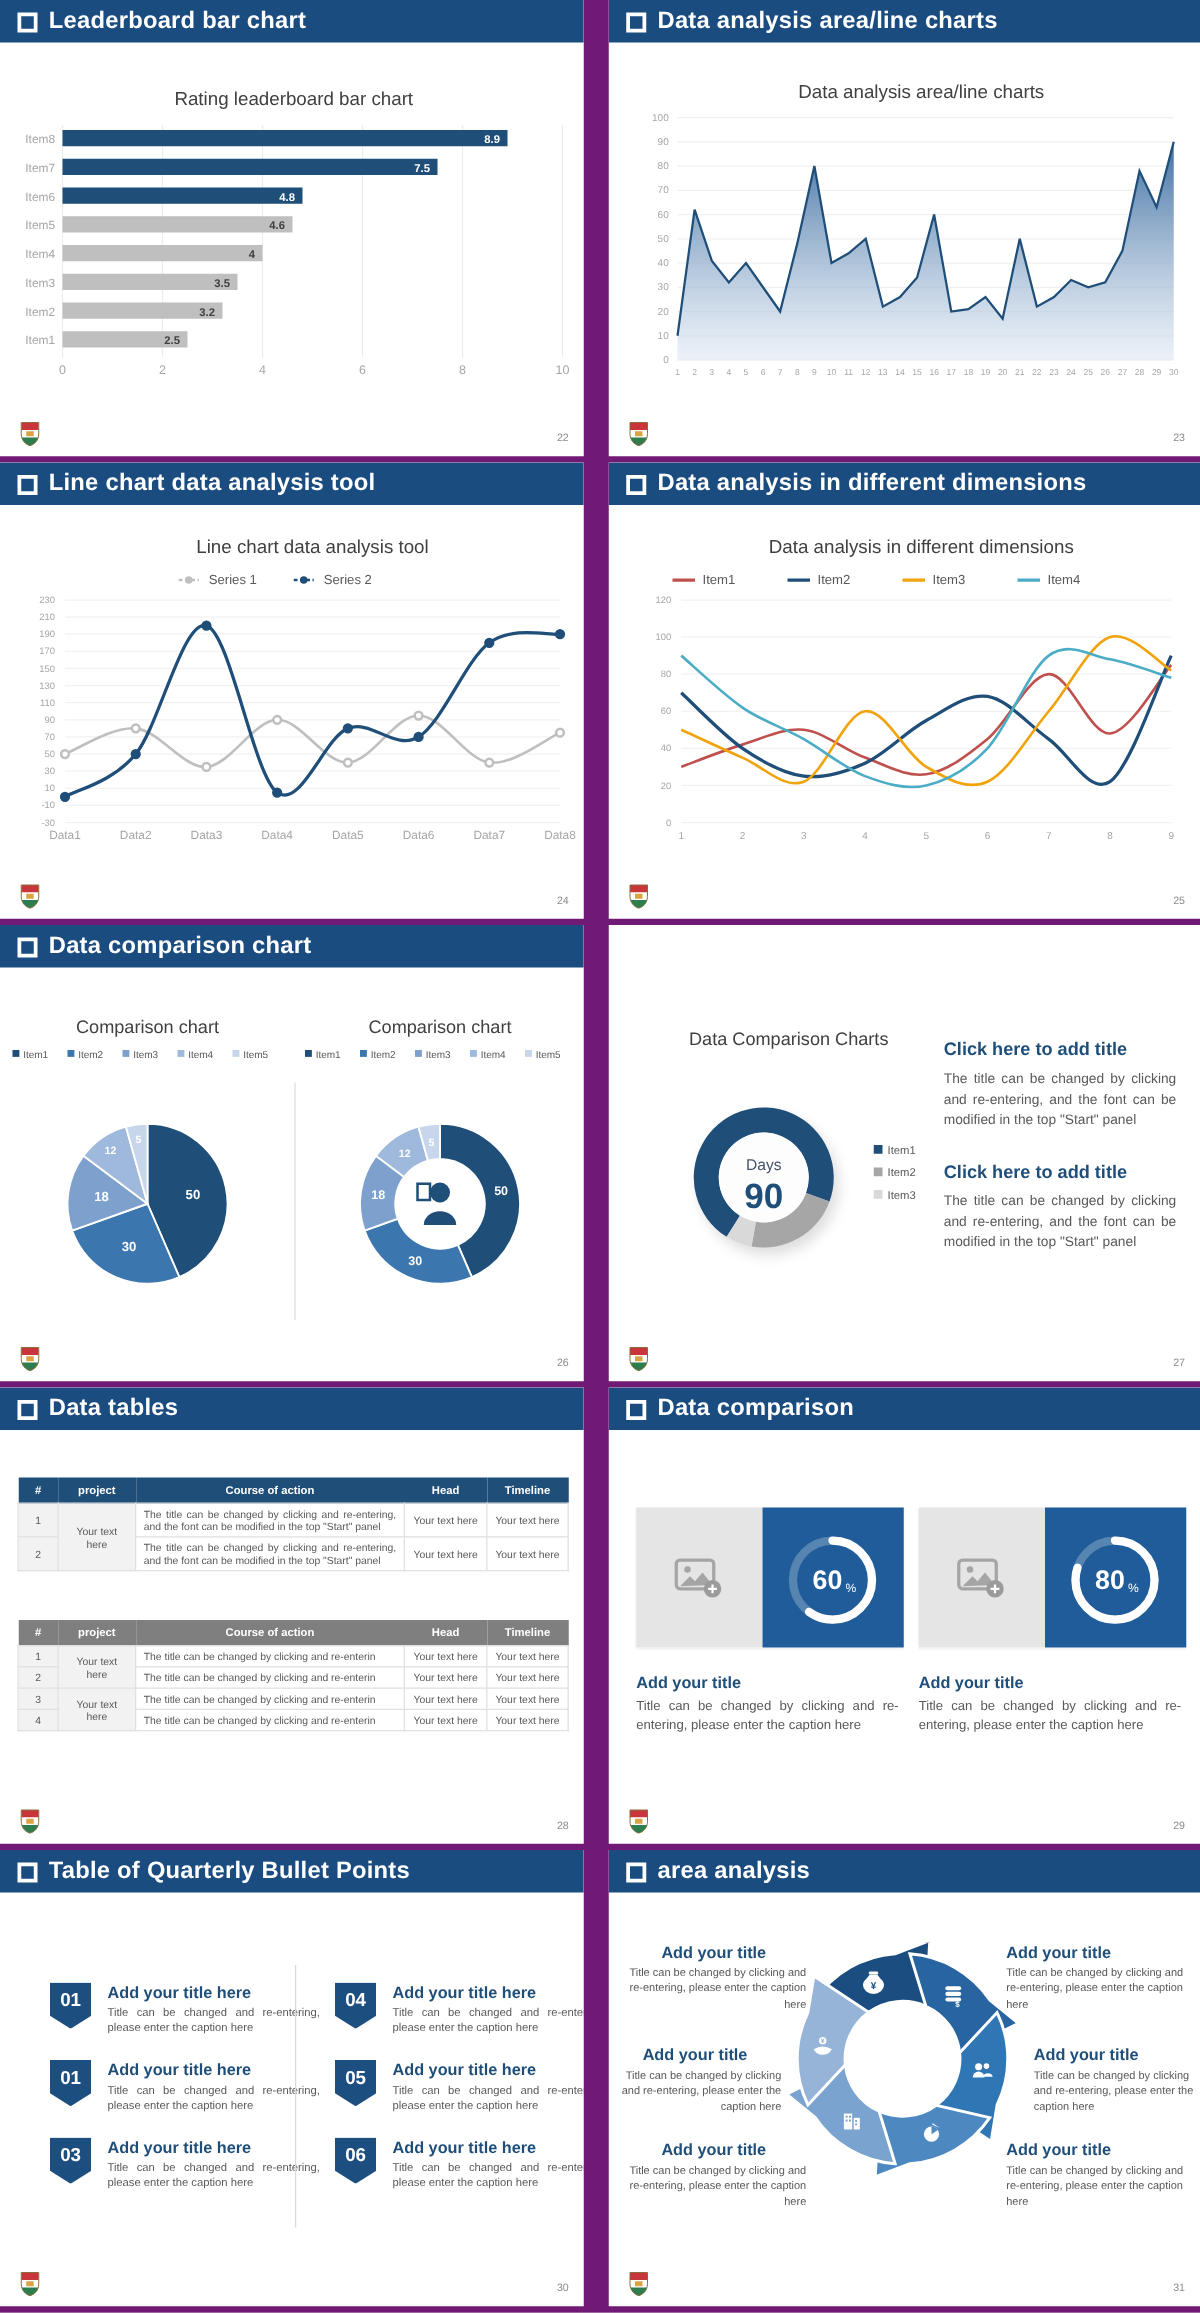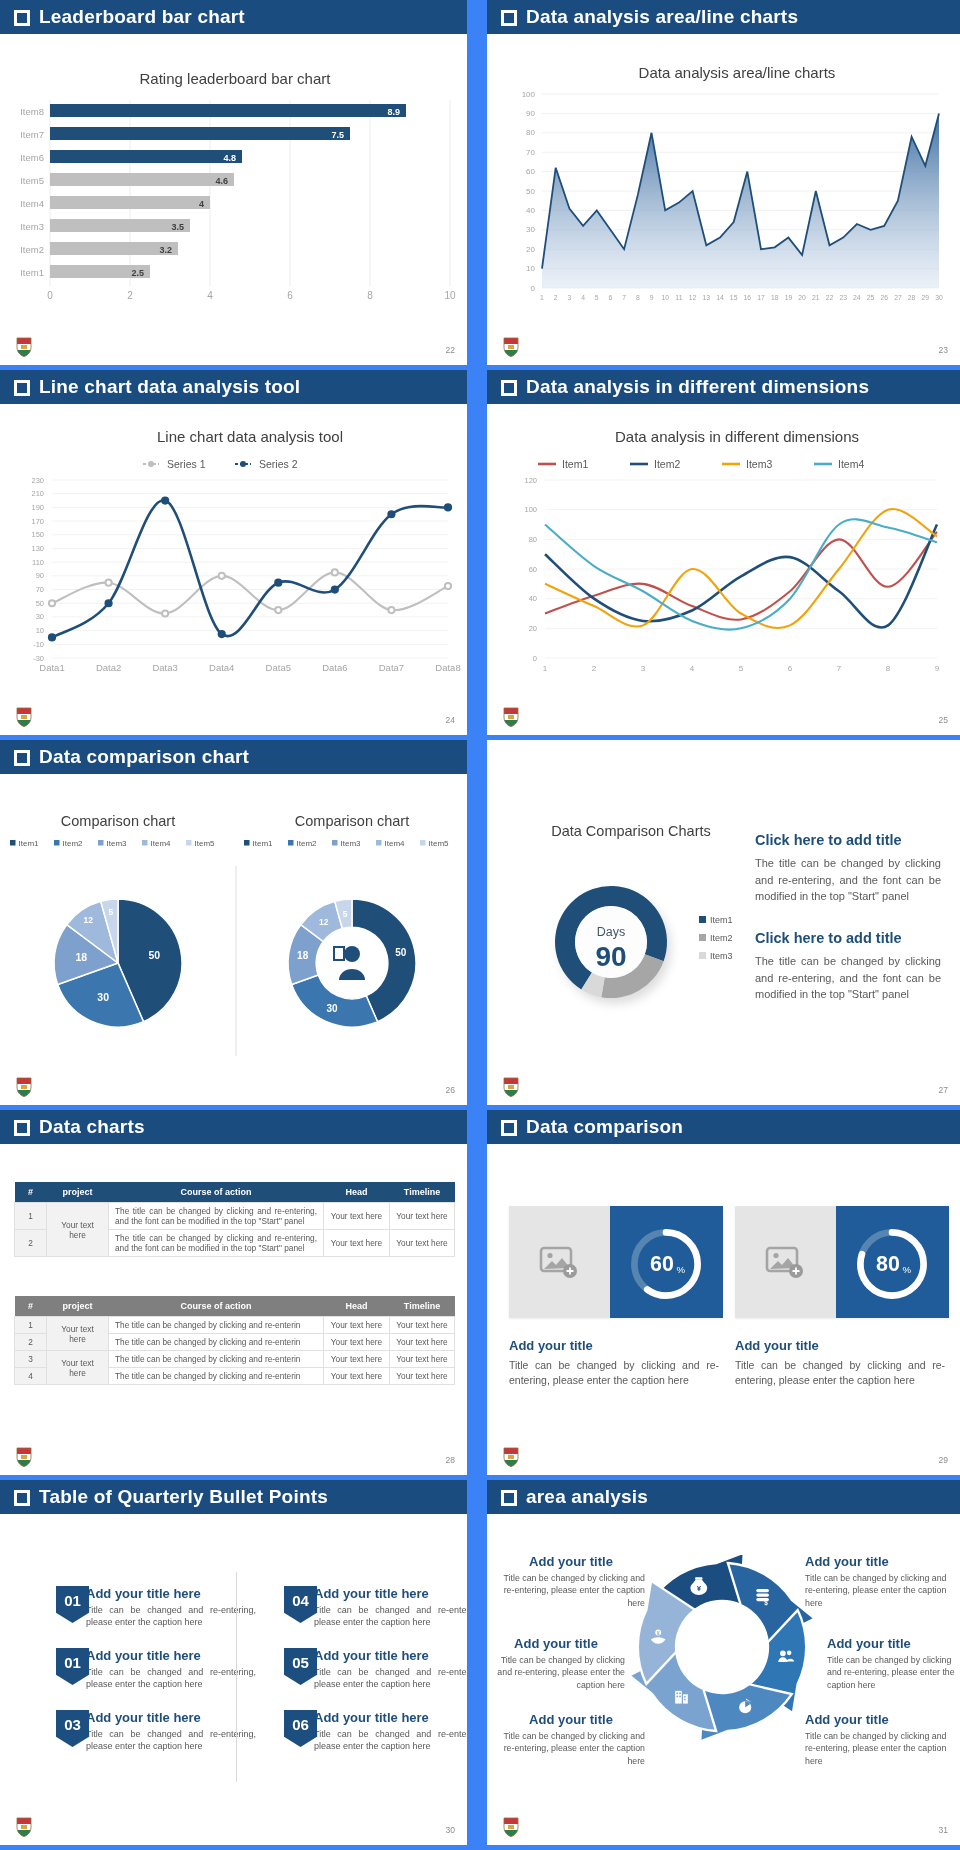--- a/index.html
+++ b/index.html
@@ -1,17 +1,17 @@
 <!DOCTYPE html>
 <html><head>
 <meta charset="utf-8">
 <style>
   html,body{margin:0;padding:0;background:#e7e7e7;}
   body{width:960px;font-family:"Liberation Sans","DejaVu Sans",sans-serif;}
-  .grid{display:grid;grid-template-columns:467px 473px;grid-auto-rows:365px;column-gap:20px;row-gap:5px;background:#3b82f6;padding-bottom:5px;}
+  .grid{display:grid;grid-template-columns:467px 473px;grid-auto-rows:365px;column-gap:20px;row-gap:5px;background:#701a75;padding-bottom:5px;}
   .tile{position:relative;background:#fff;overflow:hidden;}
   .shead{position:absolute;top:0;left:0;right:0;height:34px;background:#1B4C80;color:#fff;display:flex;align-items:center;padding-left:14px;box-sizing:border-box;}
   .sq{display:inline-block;width:10px;height:10px;border:3px solid #fff;margin-right:9px;margin-top:1px;}
   .ht{font-size:19px;font-weight:bold;letter-spacing:.2px;white-space:nowrap;}
   .sbody{position:absolute;top:34px;left:0;right:0;bottom:0;}
   .chart{position:absolute;top:4px;left:0;width:470px;height:300px;}
   svg text{font-family:"Liberation Sans","DejaVu Sans",sans-serif;}
   .sfoot{position:absolute;left:0;right:0;bottom:0;height:34px;}
   .logo-slot{position:absolute;left:16px;bottom:8px;width:16px;height:20px;}
   .pagenum{position:absolute;right:12px;bottom:10px;font-size:8.5px;color:#8c8c8c;}
@@ -34,21 +34,21 @@
   table.ptable td.ctr{text-align:center;}
   
   .dcard{position:absolute;top:62px;width:214px;height:112px;display:flex;box-shadow:0 1px 2px rgba(0,0,0,.08);}
   .dcard .imgbox{width:47%;background:#E5E5E5;display:flex;align-items:center;justify-content:center;}
   .dcard .gbox{width:53%;background:#1F5C99;display:flex;align-items:center;justify-content:center;}
   .ctext{position:absolute;width:210px;}
   .ctitle{font-size:13px;font-weight:bold;color:#1F4E79;margin-bottom:5px;}
   .ccap{font-size:10.5px;color:#595959;line-height:1.45;text-align:justify;}
   
   .tocitem{position:absolute;width:215px;}
-  .badge{position:absolute;left:0;top:0;width:33px;height:37px;background:#1D4E80;color:#fff;font-size:15px;font-weight:bold;text-align:center;line-height:30px;clip-path:polygon(0 0,100% 0,100% 72%,50% 100%,0 72%);margin-left:16px;}
+  .badge{position:absolute;left:0;top:0;width:33px;height:37px;background:#1D4E80;color:#fff;font-size:15px;font-weight:bold;text-align:center;line-height:30px;clip-path:polygon(0 0,100% 0,100% 72%,50% 100%,0 72%);}
   .toctext{margin-left:46px;width:170px;}
   .toctitle{font-size:13px;font-weight:bold;color:#1F4E79;margin-bottom:3px;}
   .toccap{font-size:9px;color:#595959;line-height:1.35;text-align:justify;}
   .vdivider{position:absolute;background:#d9d9d9;width:1px;}
   
   .riskblock{position:absolute;}
   .rtitle{font-size:13px;font-weight:bold;color:#1F4E79;margin-bottom:3px;}
   .rcap{font-size:8.8px;color:#595959;line-height:1.4;}
   .pinwheel{position:absolute;left:142px;top:40px;width:186px;height:186px;}
 </style>
@@ -485,21 +485,21 @@
     </g>
     <path d="M1,1 h14 v9 c0,5.5 -3.6,8.5 -7,9.6 C4.6,18.5 1,15.5 1,10 z" fill="none" stroke="#8a6d3b" stroke-width="0.8"></path>
   </svg></span>
       <span class="pagenum">27</span>
     </div>
   </div>
 
   <div class="tile">
     <div class="shead">
       <span class="sq"></span>
-      <span class="ht">Data charts</span>
+      <span class="ht">Data tables</span>
     </div>
     <div class="sbody">
       <div id="t1slot" class="tblwrap">
           <table class="ptable t-blue">
             <colgroup>
               <col style="width:32px">
               <col style="width:62px">
               <col style="width:215px">
               <col style="width:66px">
               <col style="width:65px">

